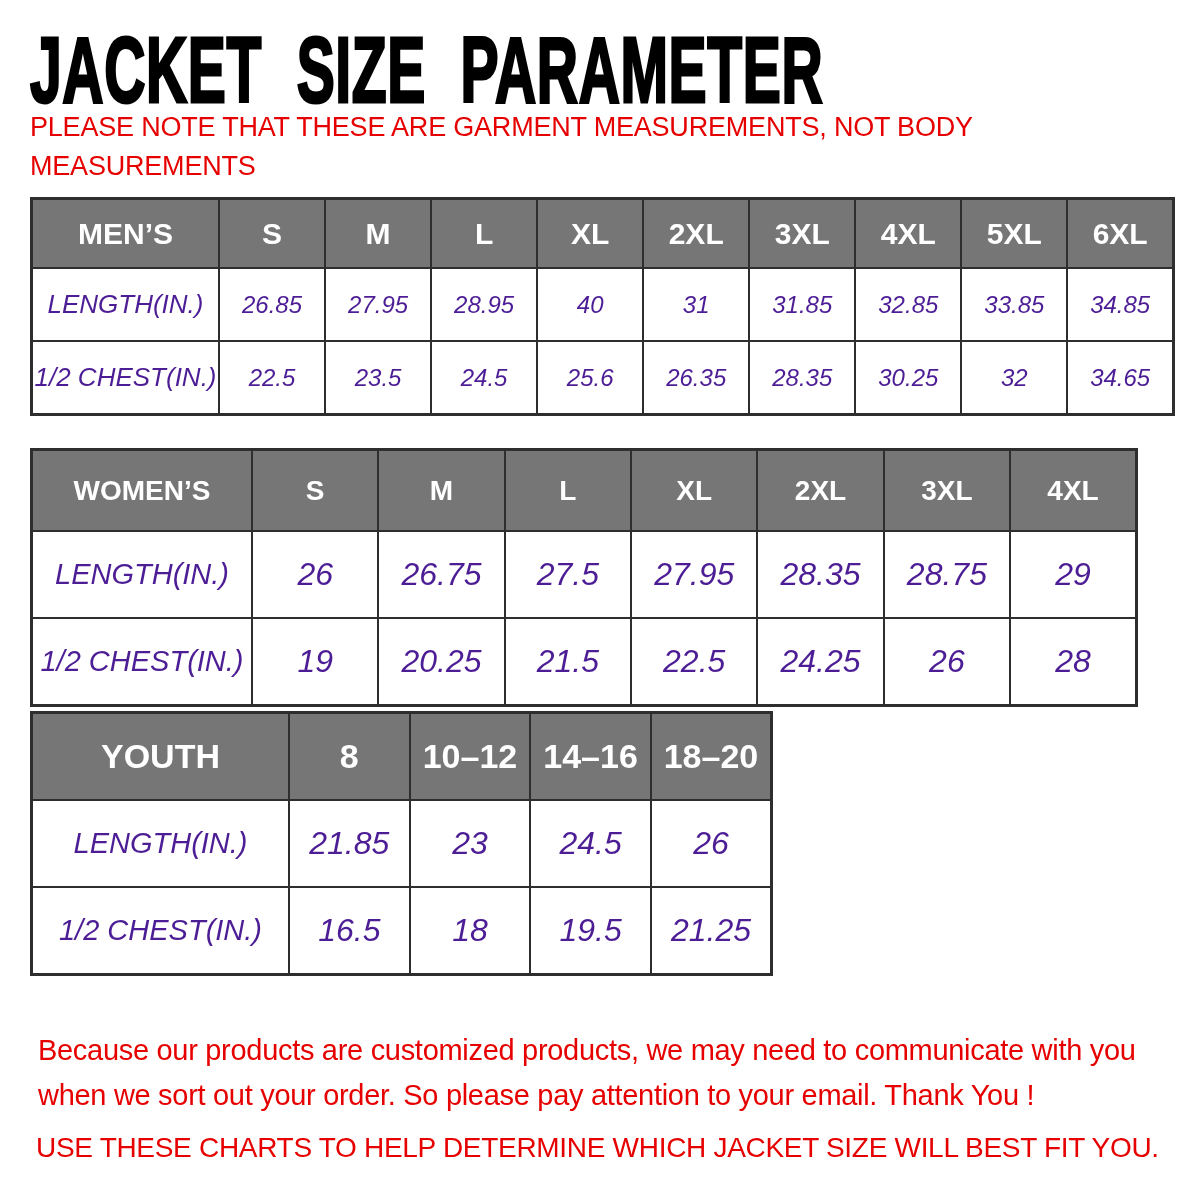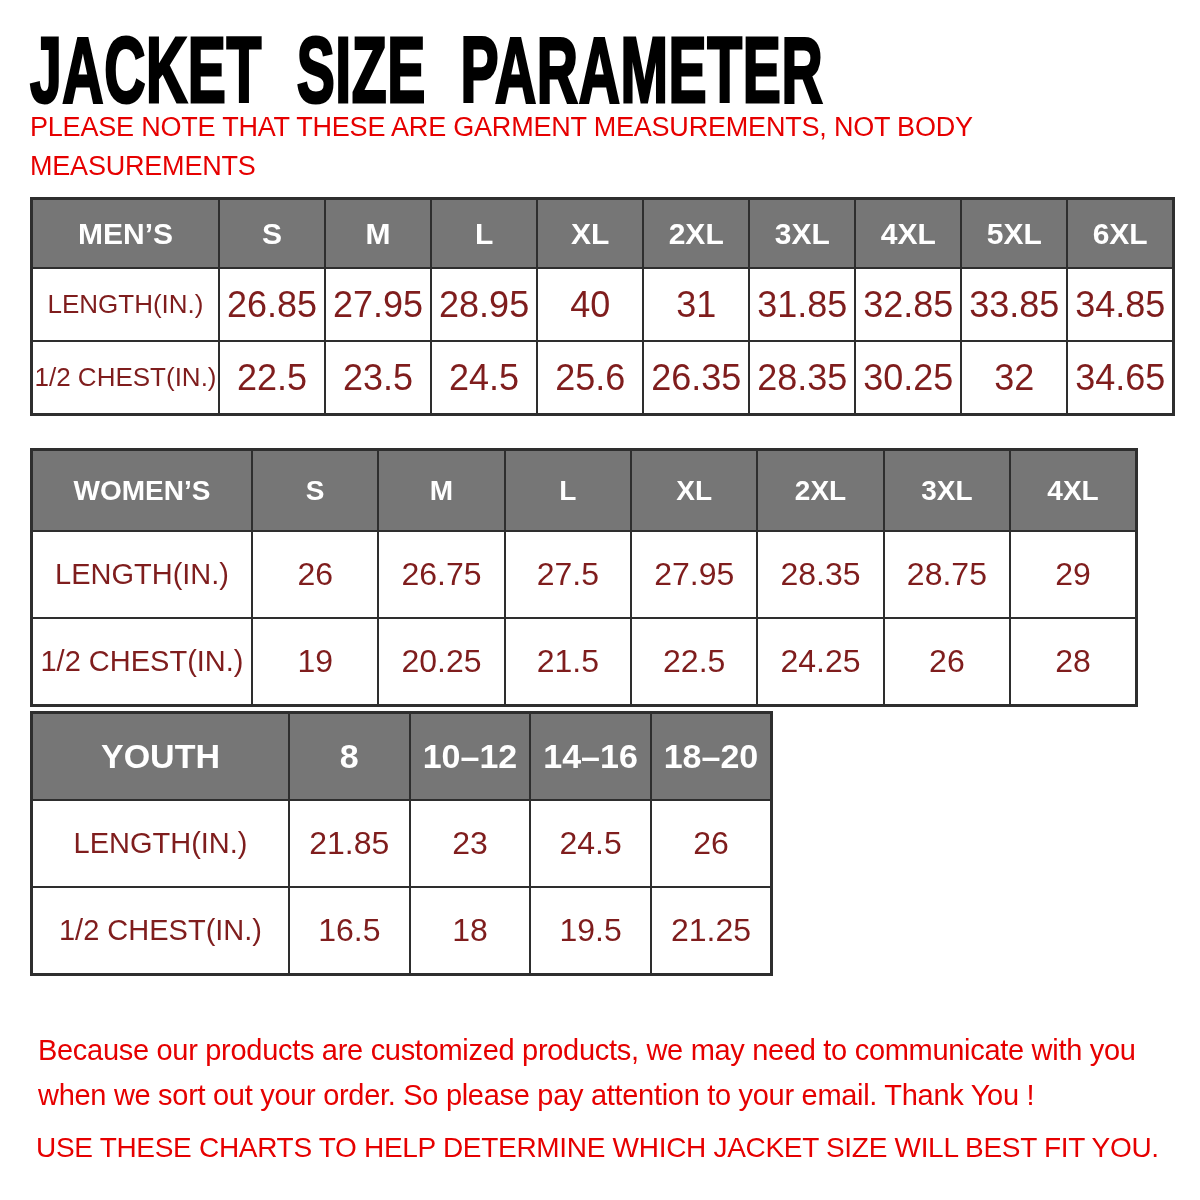--- a/index.html
+++ b/index.html
@@ -28,26 +28,26 @@
   
   table.tbl{
     position:absolute;left:30px;border-collapse:collapse;table-layout:fixed;
     border:3px solid #2e2e2e;background:#fff;
   }
   .tbl th,.tbl td{
     border:2px solid #2e2e2e;text-align:center;vertical-align:middle;
     padding:0;overflow:hidden;
   }
   .tbl th{background:#767676;color:#ffffff;font-weight:bold;}
-  .tbl td{color:#7f1d1d;}
+  .tbl td{color:#4c1d95;font-style:italic;}
 
   .tbl-mens{top:197px;width:1145px;border-radius:13px;}
   .tbl-mens th:first-child,.tbl-mens td:first-child{width:185px;}
   .tbl-mens th{height:67px;font-size:30px;}
-  .tbl-mens td{height:71px;font-size:36px;}
+  .tbl-mens td{height:71px;font-size:24px;}
   .tbl-mens td:first-child{font-size:26px;}
 
   .tbl-womens{top:448px;width:1108px;}
   .tbl-womens th:first-child,.tbl-womens td:first-child{width:218px;}
   .tbl-womens th{height:79px;font-size:28px;}
   .tbl-womens td{height:85px;font-size:32px;}
   .tbl-womens td:first-child{font-size:29px;}
 
   .tbl-youth{top:711px;width:743px;}
   .tbl-youth th:first-child,.tbl-youth td:first-child{width:255px;}

